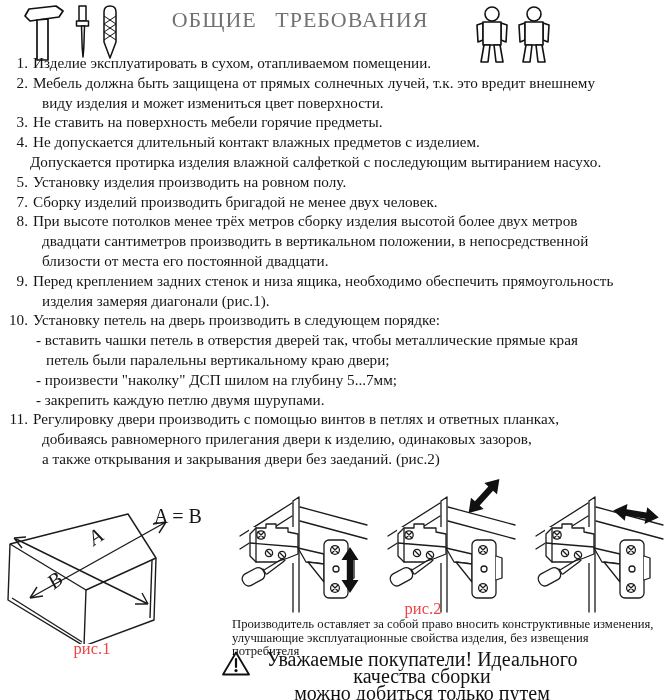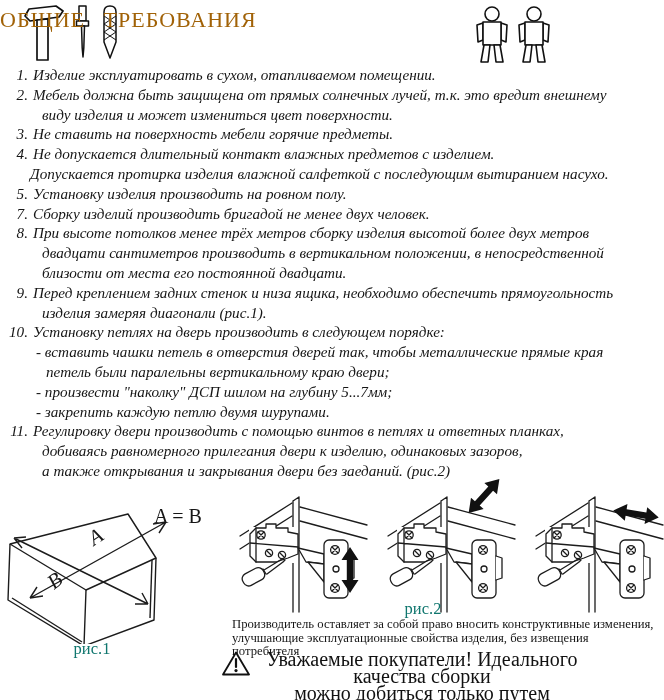--- a/index.html
+++ b/index.html
@@ -4,33 +4,33 @@
 <style>
   html,body{margin:0;padding:0;}
   body{
     width:664px;height:700px;position:relative;overflow:hidden;
     background:#ffffff;color:#151515;
     font-family:"Liberation Serif","DejaVu Serif",serif;
   }
   .abs{position:absolute;}
   
   .doc-title{
-    left:0;top:7px;width:600px;text-align:left;
-    font-size:22px;letter-spacing:1px;word-spacing:12px;color:#a16207;
+    left:0;top:7px;width:600px;text-align:center;
+    font-size:22px;letter-spacing:1px;word-spacing:12px;color:#737373;
   }
   
-  .req-list{left:0;top:65px;width:664px;font-size:15.2px;line-height:19.8px;font-style:italic;}
+  .req-list{left:0;top:53px;width:664px;font-size:15.2px;line-height:19.8px;}
   .req-line{white-space:nowrap;}
   .req-num{display:inline-block;width:28px;text-align:right;margin-right:5px;}
   .cont-a{padding-left:30px;}
   .cont-b{padding-left:42px;}
   .cont-c{padding-left:36px;}
   .cont-d{padding-left:46px;}
   
-  .fig-caption{font-size:16.5px;text-align:center;color:#0f766e;}
+  .fig-caption{font-size:16.5px;text-align:center;color:#ef4444;}
   .note{
     left:232px;top:618px;width:426px;text-align:left;
     font-size:12.7px;line-height:13.6px;color:#161616;
   }
   .warning-text{left:252px;top:651px;width:340px;text-align:center;color:#111;}
   .warning-text .wl{font-size:20px;line-height:17px;}
   svg{display:block;}
 </style>
 </head>
 <body>
@@ -133,21 +133,21 @@
     <div>
       <div class="req-line"><span class="req-num">8.</span><span>При высоте потолков менее трёх метров сборку изделия высотой более двух метров</span></div>
       <div class="req-line cont-b">двадцати сантиметров производить в вертикальном положении, в непосредственной</div>
       <div class="req-line cont-b">близости от места его постоянной двадцати.</div>
     </div>
     <div>
       <div class="req-line"><span class="req-num">9.</span><span>Перед креплением задних стенок и низа ящика, необходимо обеспечить прямоугольность</span></div>
       <div class="req-line cont-b">изделия замеряя диагонали (рис.1).</div>
     </div>
     <div>
-      <div class="req-line"><span class="req-num">10.</span><span>Установку петлях на дверь производить в следующем порядке:</span></div>
+      <div class="req-line"><span class="req-num">10.</span><span>Установку петель на дверь производить в следующем порядке:</span></div>
       <div class="req-line cont-c">- вставить чашки петель в отверстия дверей так, чтобы металлические прямые края</div>
       <div class="req-line cont-d">петель были паралельны вертикальному краю двери;</div>
       <div class="req-line cont-c">- произвести "наколку" ДСП шилом на глубину 5...7мм;</div>
       <div class="req-line cont-c">- закрепить каждую петлю двумя шурупами.</div>
     </div>
     <div>
       <div class="req-line"><span class="req-num">11.</span><span>Регулировку двери производить с помощью винтов в петлях и ответных планках,</span></div>
       <div class="req-line cont-b">добиваясь равномерного прилегания двери к изделию, одинаковых зазоров,</div>
       <div class="req-line cont-b">а также открывания и закрывания двери без заеданий. (рис.2)</div>
     </div>

